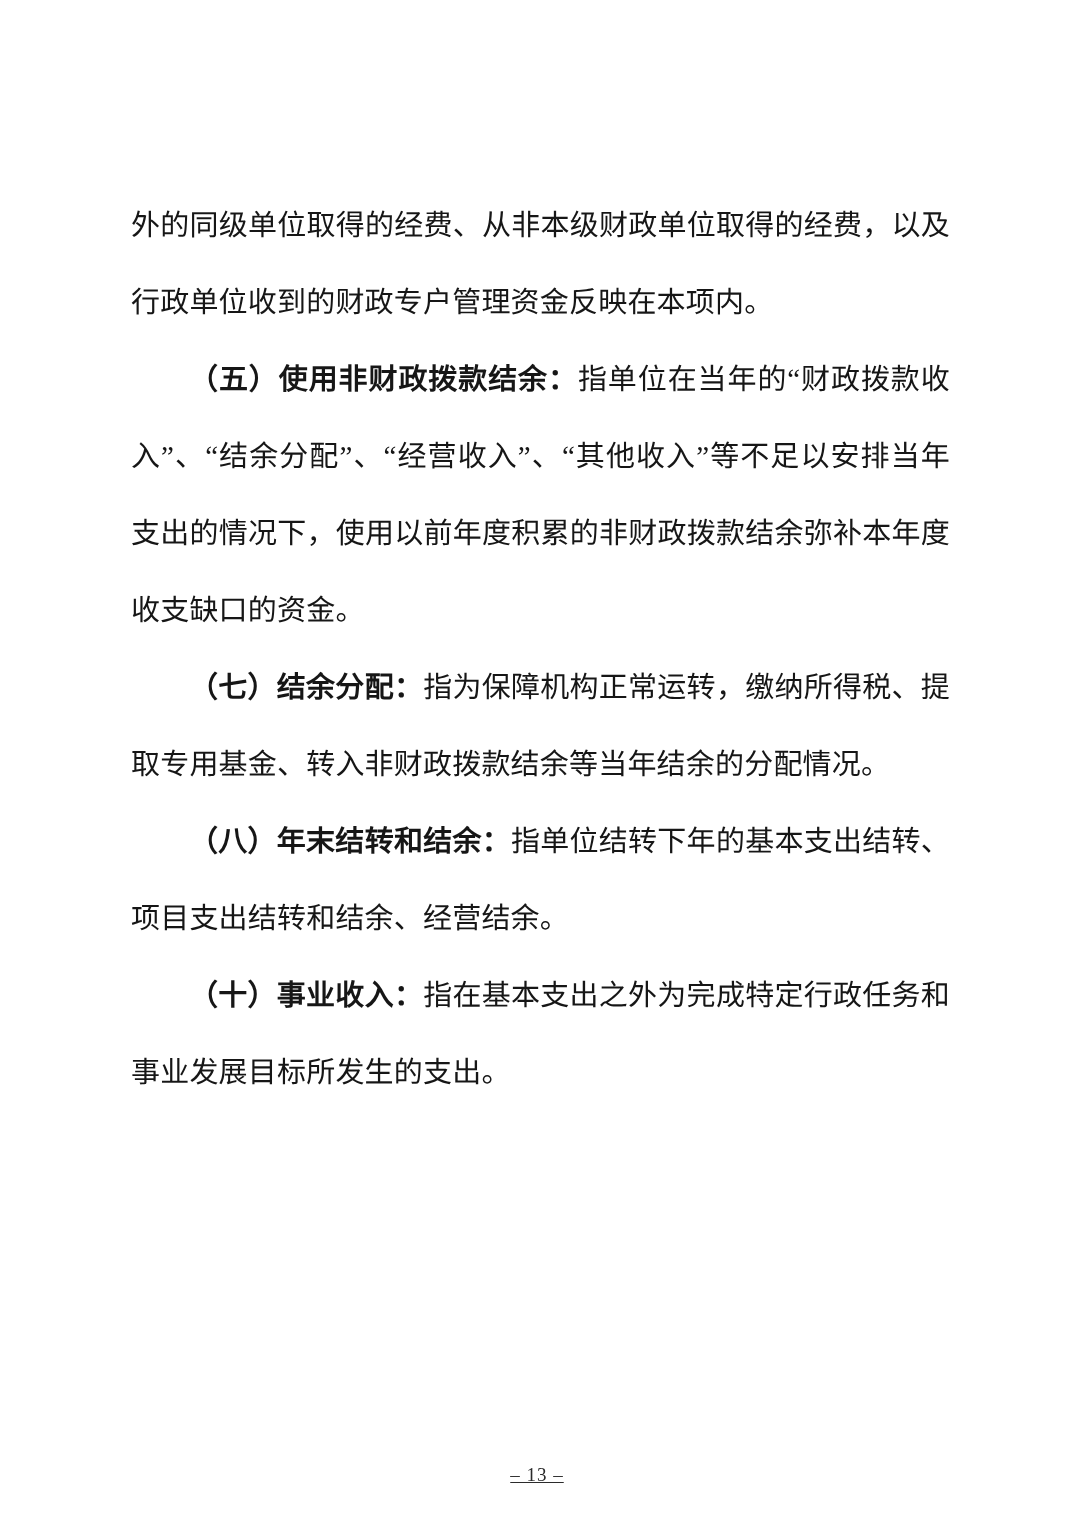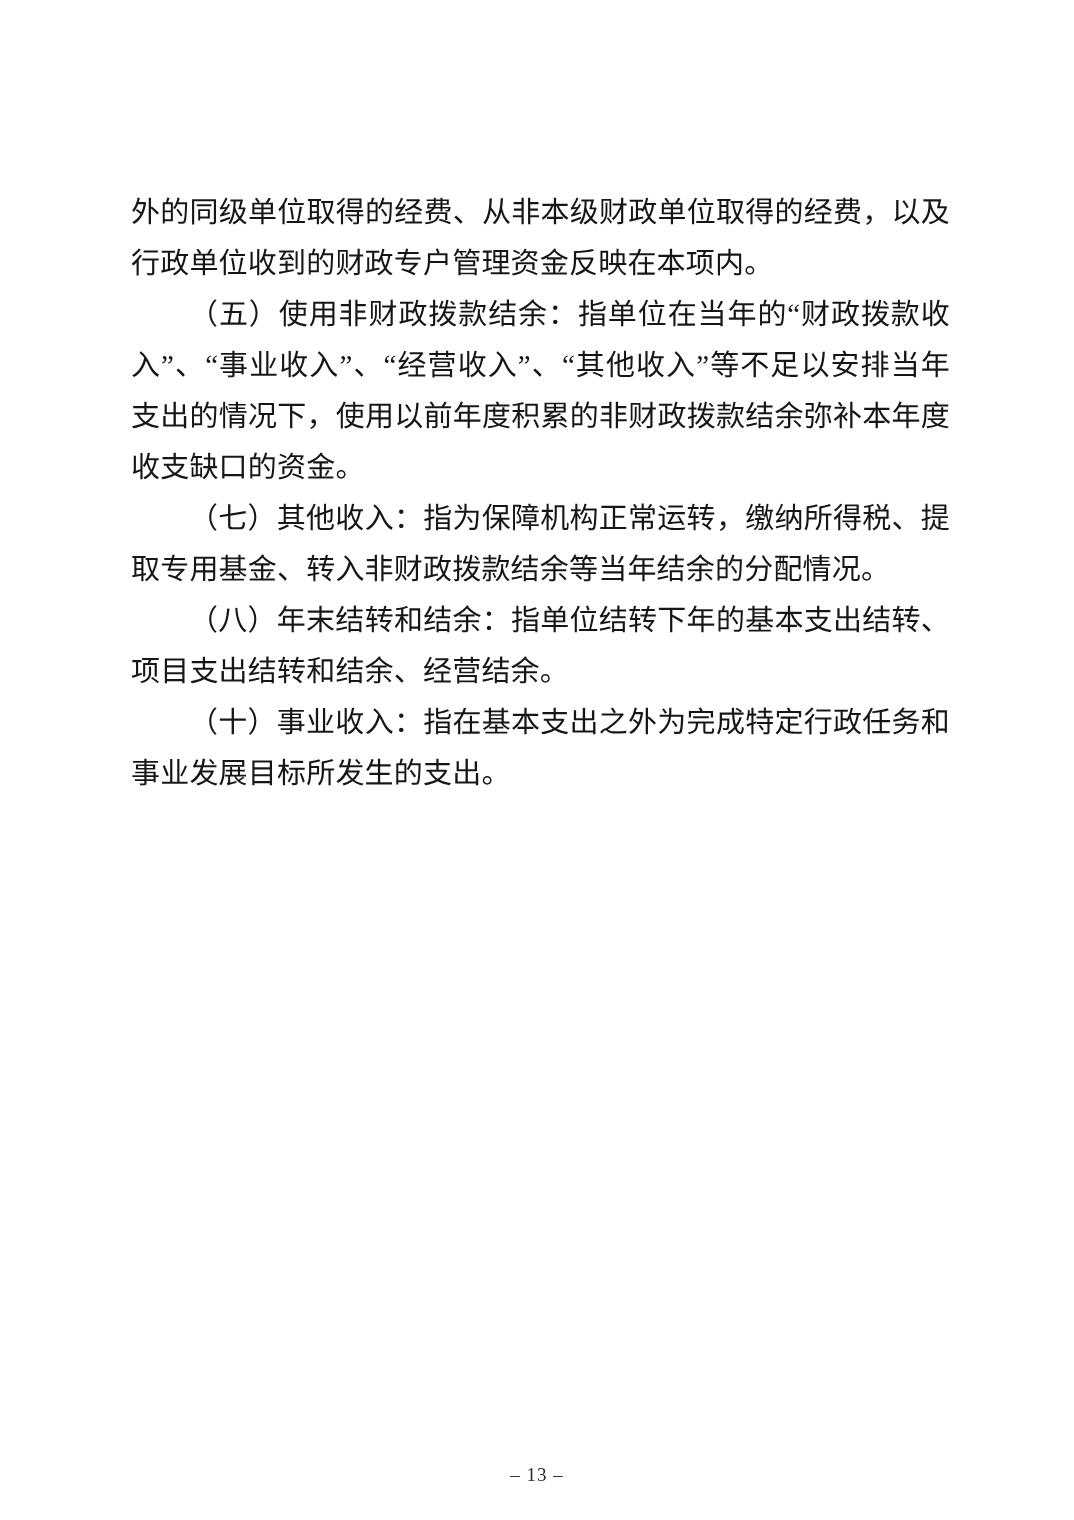--- a/index.html
+++ b/index.html
@@ -20,62 +20,63 @@
     width: 1074px;
     height: 1520px;
     background: #ffffff;
   }
   .content {
     position: absolute;
     left: 131px;
     top: 187px;
     width: 819px;
     font-size: 29px;
-    line-height: 51px;
+    line-height: 77px;
     color: #161616;
     text-align: justify;
     text-justify: inter-ideograph;
     letter-spacing: 0.2px;
   }
   .para {
     margin: 0;
     padding: 0;
     text-indent: 2em;
   }
   .para--flush {
     text-indent: 0;
   }
   .lead {
-    font-weight: 400;
+    font-weight: 700;
   }
   .footer {
     position: absolute;
     left: 0;
     top: 1462px;
     width: 100%;
     text-align: center;
     font-size: 19px;
     line-height: 26px;
     color: #2b2b2b;
     letter-spacing: 1px;
+    text-decoration: underline;
   }
 </style>
 </head>
 <body>
 
 <div class="page">
 
   <div class="content">
 
     <p class="para para--flush"><span class="lead"></span><span>外的同级单位取得的经费、从非本级财政单位取得的经费，以及行政单位收到的财政专户管理资金反映在本项内。</span></p>
 
-    <p class="para"><span class="lead">（五）使用非财政拨款结余：</span><span>指单位在当年的“财政拨款收入”、“事业收入”、“经营收入”、“其他收入”等不足以安排当年支出的情况下，使用以前年度积累的非财政拨款结余弥补本年度收支缺口的资金。</span></p>
+    <p class="para"><span class="lead">（五）使用非财政拨款结余：</span><span>指单位在当年的“财政拨款收入”、“结余分配”、“经营收入”、“其他收入”等不足以安排当年支出的情况下，使用以前年度积累的非财政拨款结余弥补本年度收支缺口的资金。</span></p>
 
 
-    <p class="para"><span class="lead">（七）其他收入：</span><span>指为保障机构正常运转，缴纳所得税、提取专用基金、转入非财政拨款结余等当年结余的分配情况。</span></p>
+    <p class="para"><span class="lead">（七）结余分配：</span><span>指为保障机构正常运转，缴纳所得税、提取专用基金、转入非财政拨款结余等当年结余的分配情况。</span></p>
 
     <p class="para"><span class="lead">（八）年末结转和结余：</span><span>指单位结转下年的基本支出结转、项目支出结转和结余、经营结余。</span></p>
 
 
     <p class="para"><span class="lead">（十）事业收入：</span><span>指在基本支出之外为完成特定行政任务和事业发展目标所发生的支出。</span></p>
 
 
   </div>
 
   <div class="footer">

